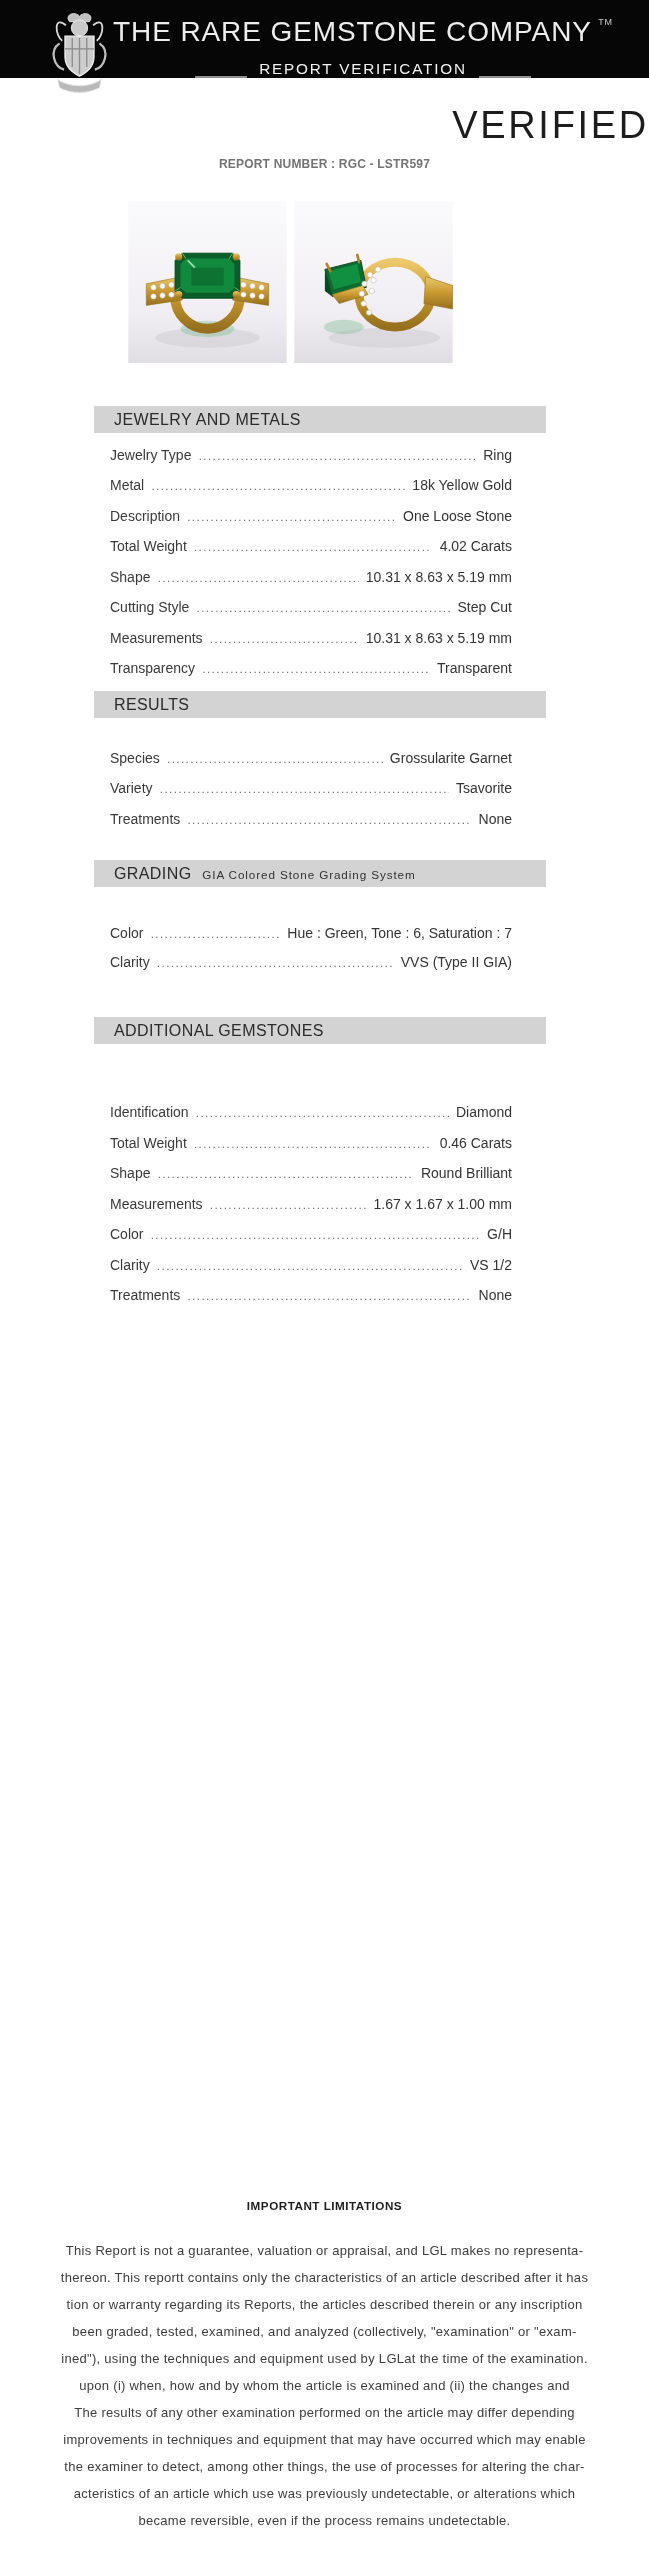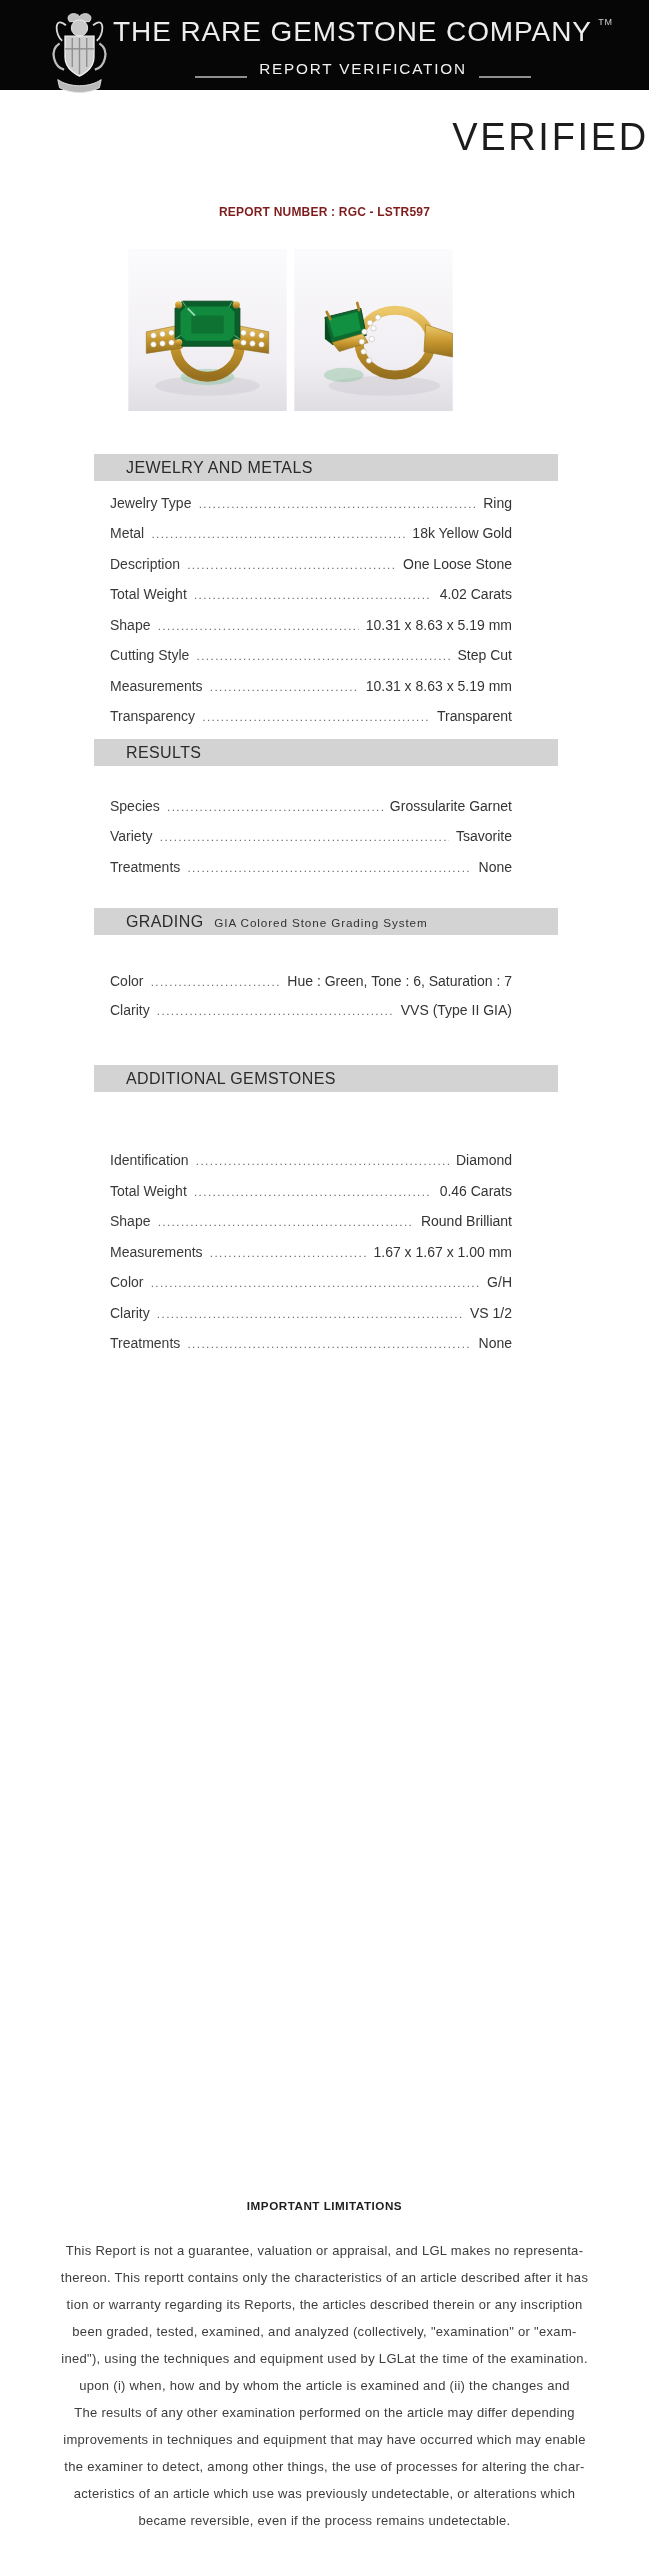--- a/index.html
+++ b/index.html
@@ -6,52 +6,52 @@
   body{
     width:649px;
     background:#fdfcfc;
     font-family:"Liberation Sans", sans-serif;
     color:var(--body-text,#383838);
   }
   .page{position:relative;width:649px;height:2576px;background:#ffffff;overflow:hidden;}
 
   
   .header{
-    position:relative;height:90px;background:var(--header-bg,#060606);
+    position:relative;height:78px;background:var(--header-bg,#060606);
   }
   .crest{position:absolute;left:47px;top:9px;width:65px;height:86px;}
   .title-wrap{position:absolute;left:77px;right:0;top:16px;text-align:center;}
   .company-name{
     font-size:28px;letter-spacing:0.9px;color:var(--header-text,#ededed);
     font-weight:400;white-space:nowrap;
   }
   .tm{font-size:9px;vertical-align:16px;margin-left:6.3px;color:#cfcfcf;letter-spacing:0.9px;}
   .banner-row{margin-top:11.7px;display:flex;align-items:flex-end;justify-content:center;gap:12.6px;}
   .banner-line{width:52px;height:1.8px;background:#8f8f8f;}
   .banner-text{font-size:15.3px;letter-spacing:1.8px;color:#f2f2f2;font-weight:400;}
 
   
   .verified{
     margin-top:27px;text-align:right;font-size:38px;letter-spacing:2.7px;
     color:#1c1c1c;font-weight:400;line-height:40px;
   }
   .report-number{
-    margin-top:48px;text-align:center;font-size:12px;font-weight:700;
-    color:#7f1d1d;line-height:14.4px;letter-spacing:0.2px;
+    margin-top:12px;text-align:center;font-size:12px;font-weight:700;
+    color:#737373;line-height:14.4px;letter-spacing:0.2px;
   }
 
   
   .photos{margin:30px 0 0 128px;display:flex;gap:7.2px;}
   .photo{width:159px;height:162px;display:block;}
 
   
   .section-bar{
     margin-left:94px;width:432px;height:27px;line-height:27px;
     background:var(--section-bar-bg,#d3d3d3);
-    padding-left:32px;color:#2b2b2b;font-size:16px;letter-spacing:0.4px;
+    padding-left:20px;color:#2b2b2b;font-size:16px;letter-spacing:0.4px;
     white-space:nowrap;
   }
   .section-subtitle{font-size:11.7px;letter-spacing:0.9px;margin-left:10.8px;color:#333;}
   .s1 .section-bar{margin-top:43px;}
   .s2 .section-bar{margin-top:1.8px;}
   .s3 .section-bar{margin-top:32px;}
   .s4 .section-bar{margin-top:46px;}
   .rows{margin-left:110px;width:402px;}
   .s1 .rows{margin-top:13.5px;}
   .s2 .rows{margin-top:32px;}

